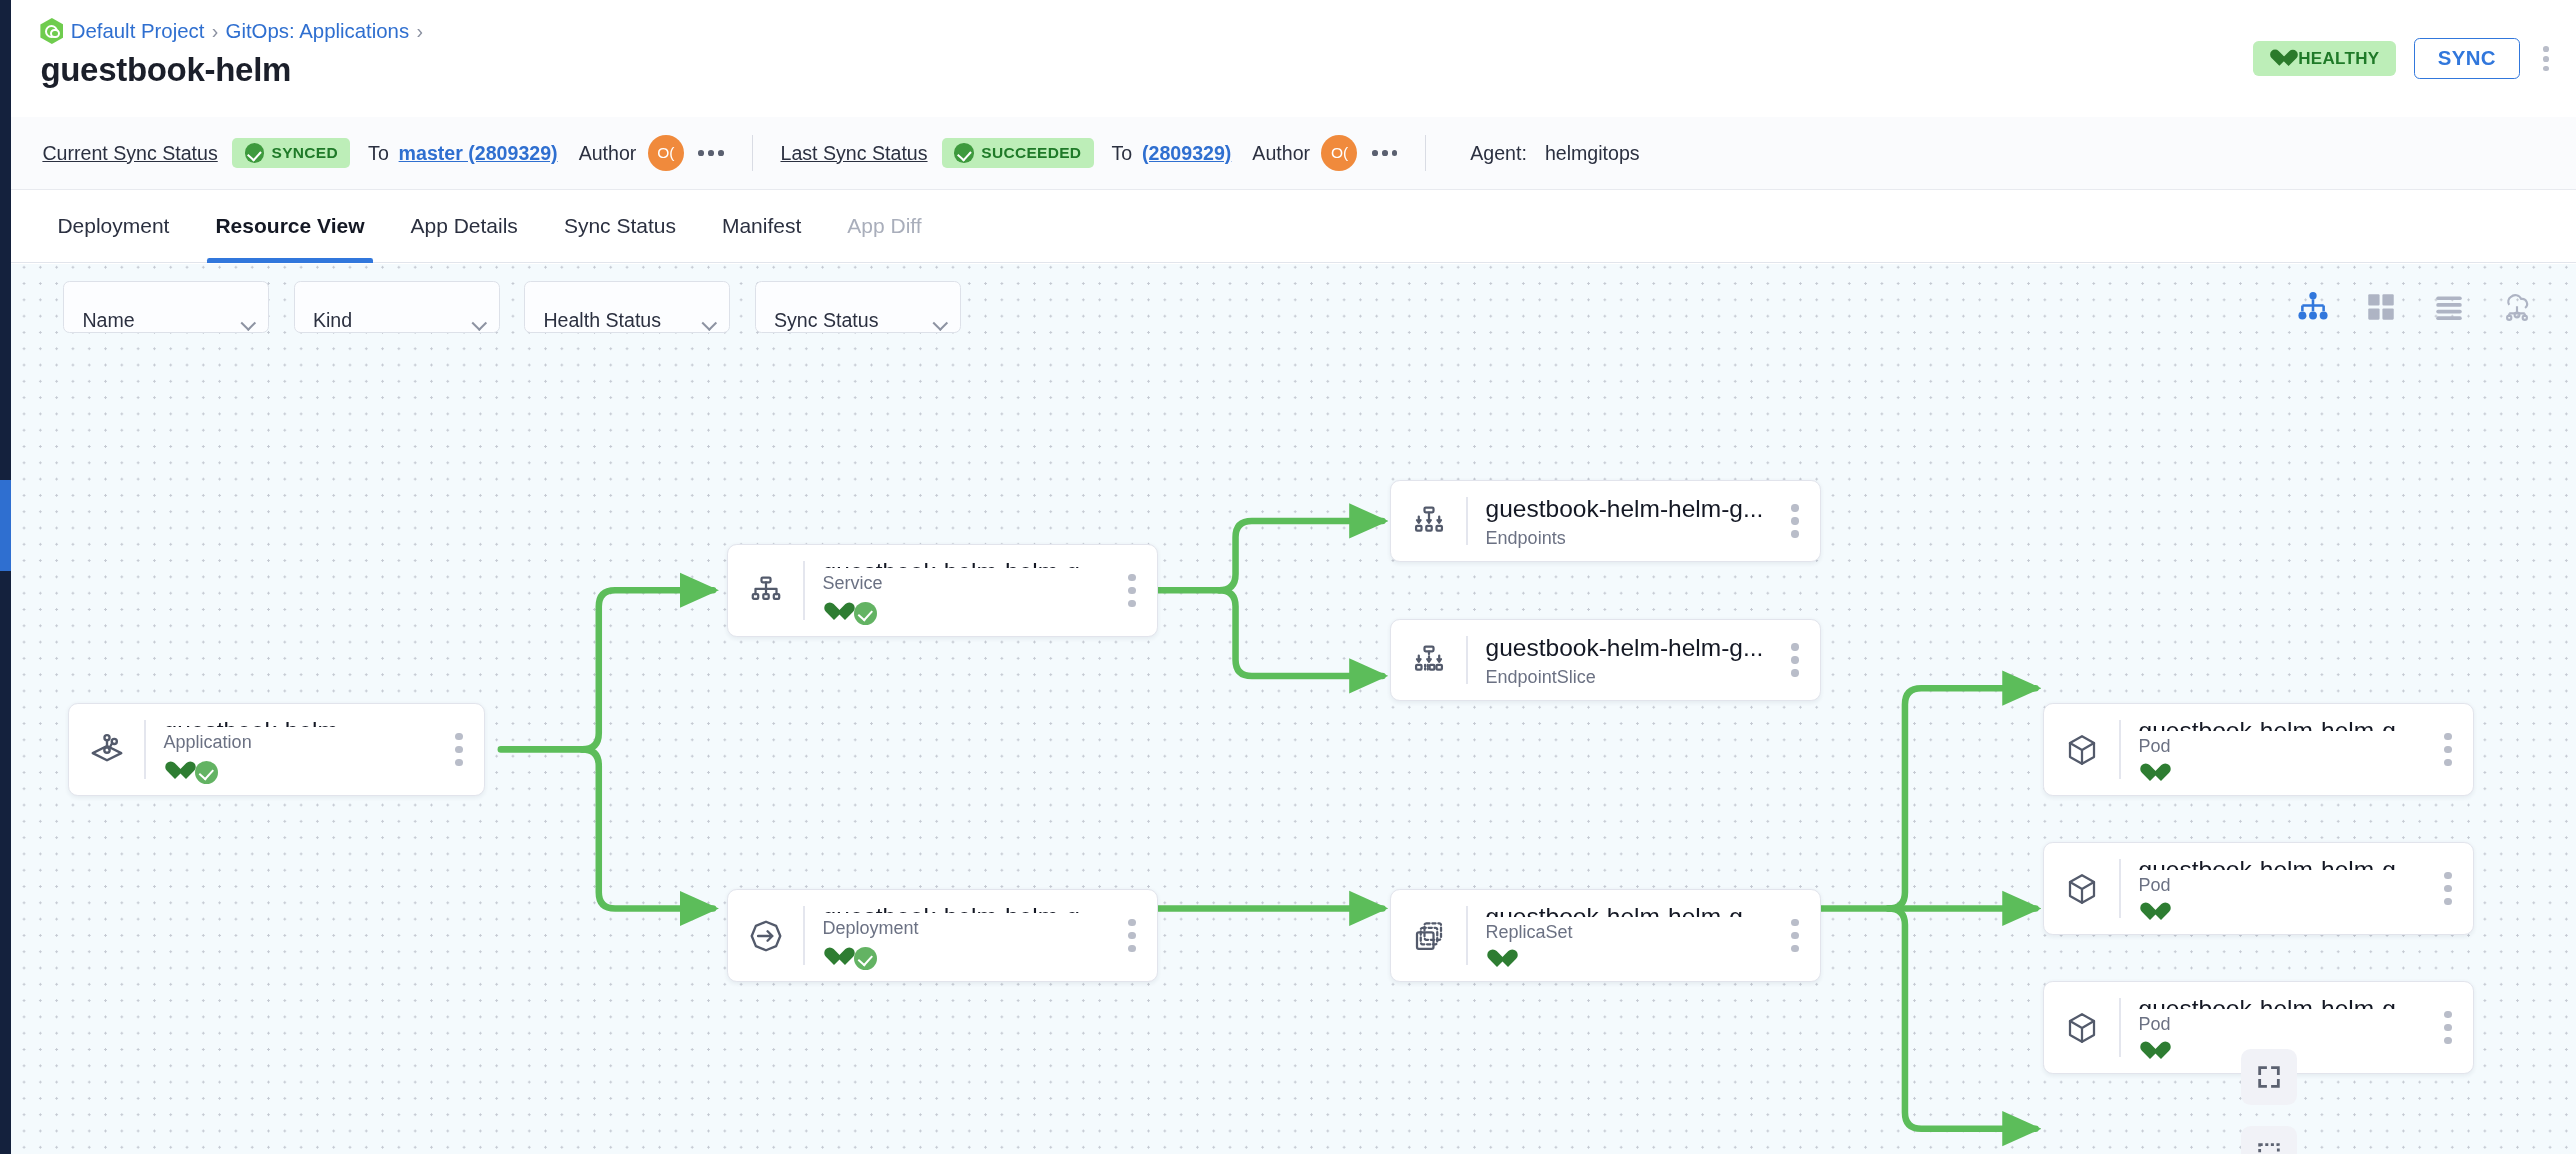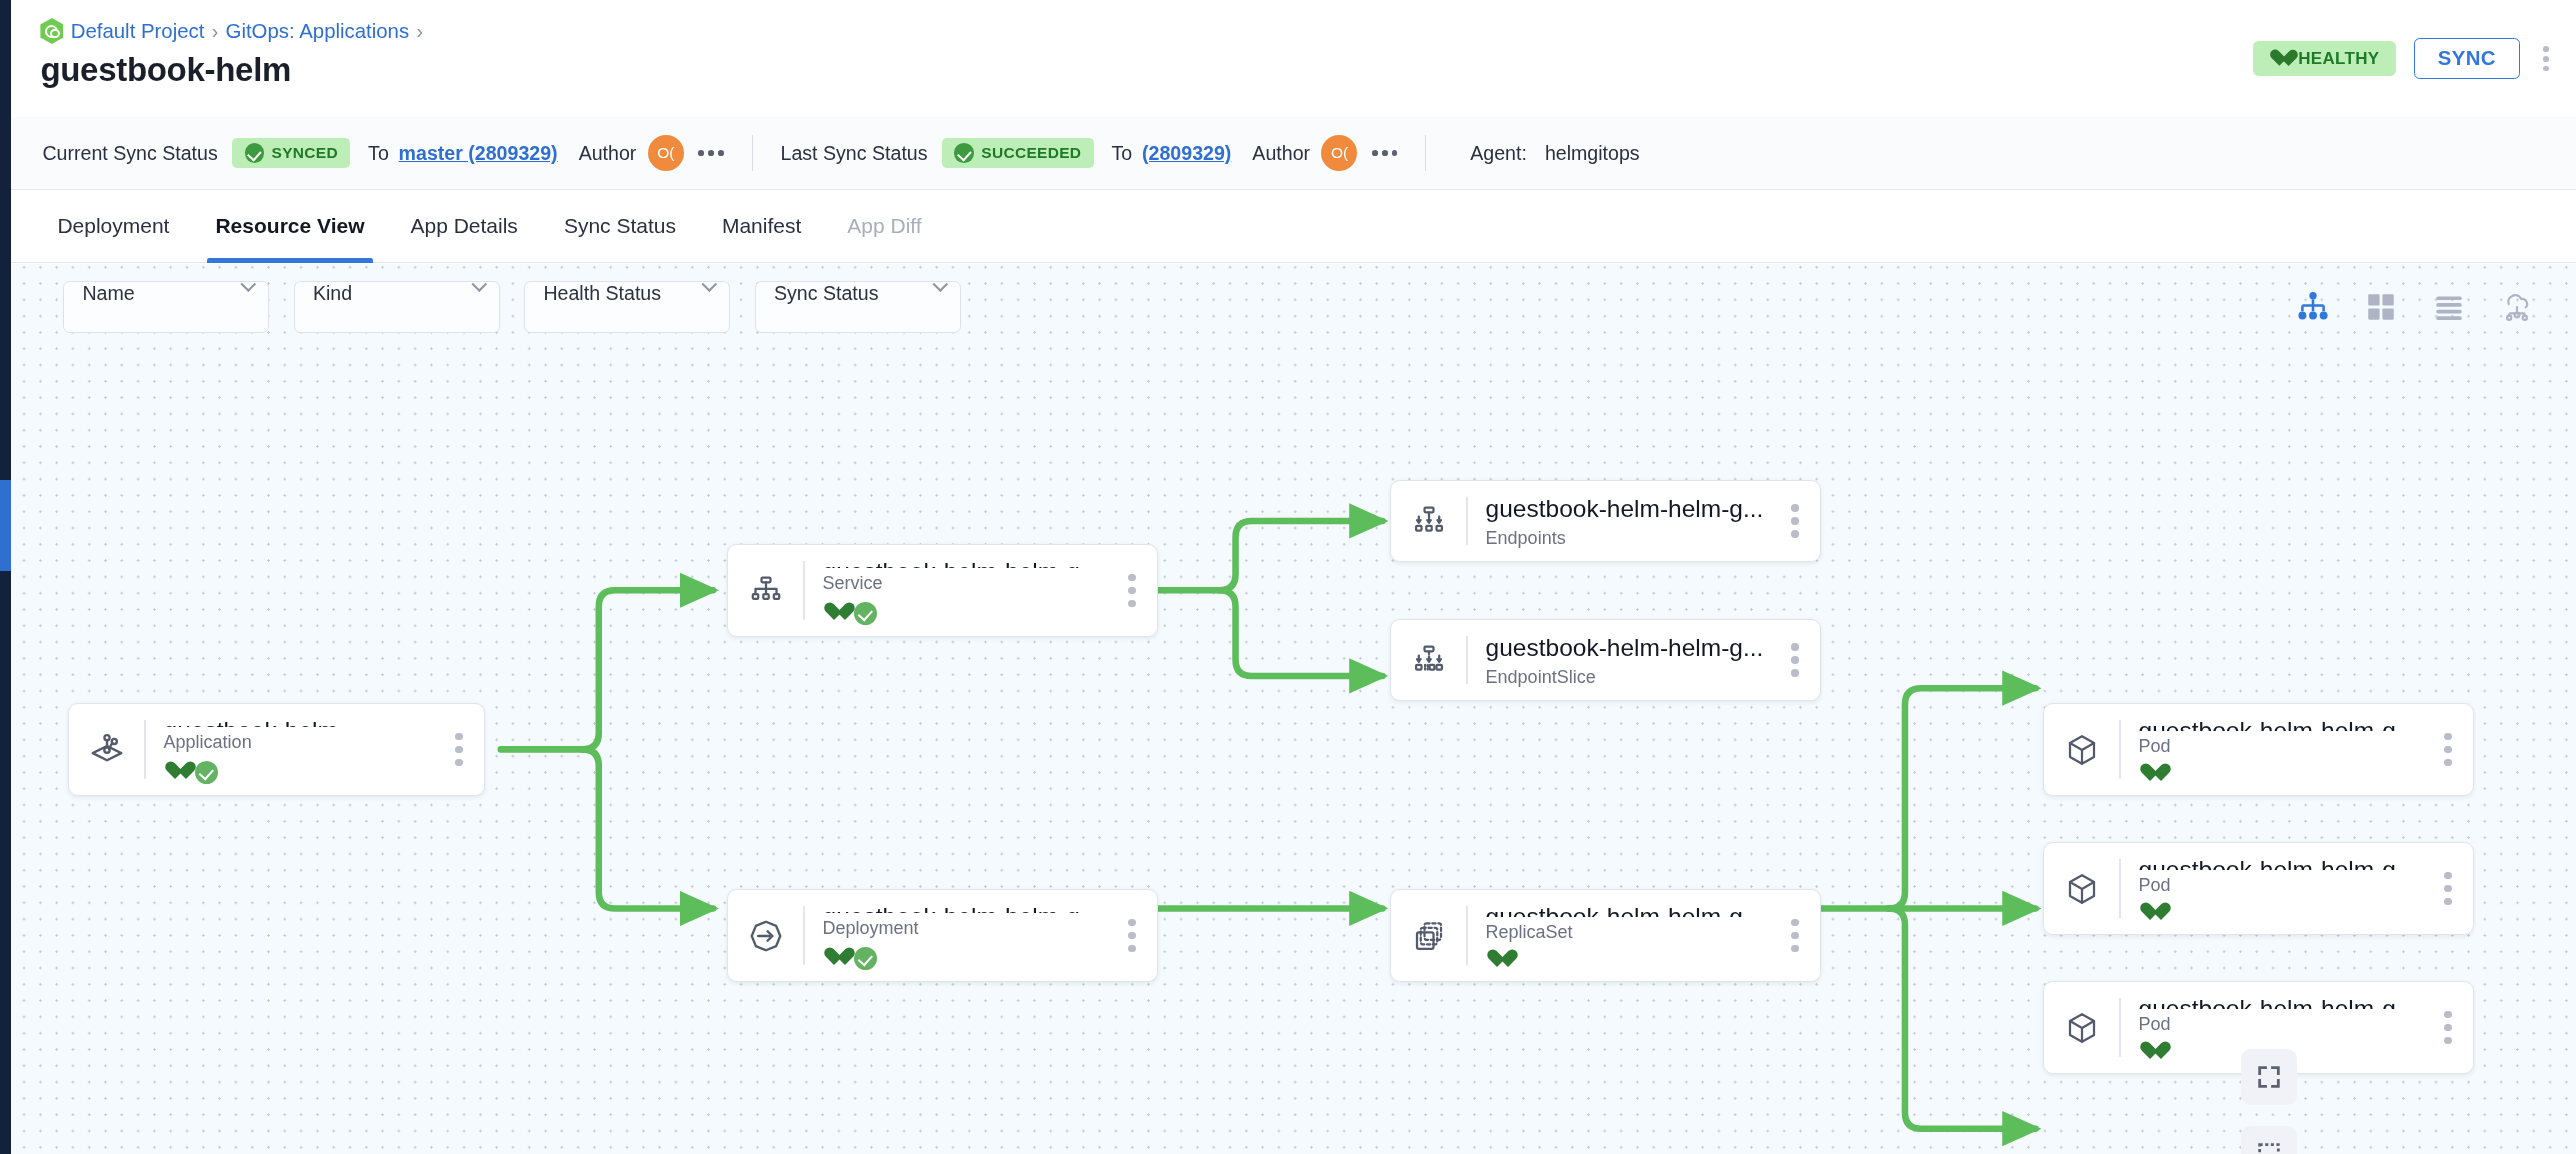--- a/index.html
+++ b/index.html
@@ -99,21 +99,21 @@
   
   #statusbar {
     position: absolute; left: 11.4px; top: 117px;
     width: 2565px; height: 73px;
     background: #fafbfd;
     border-bottom: 0.8px solid #e8eaef;
     display: flex; align-items: center;
     padding-left: 31px; gap: 0;
     font-size: 19.6px; color: #2b3040;
   }
-  .sb-label { white-space: nowrap; }
+  .sb-label { white-space: nowrap; text-decoration: underline; }
   .sb-chip {
     display: inline-flex; align-items: center; gap: 7.3px;
     background: #bdeeb8; color: #1f7a28;
     border-radius: 4.9px; padding: 5.7px 12.2px;
     font-size: 15.5px; font-weight: bold; letter-spacing: 0.3px;
     margin-left: 14.7px;
   }
   .check-circle {
     width: 19.6px; height: 19.6px; border-radius: 50%; background: #3e9a3e;
     position: relative; flex: none;
@@ -179,21 +179,21 @@
   
   #filterbar {
     position: absolute; left: 0; top: 0;
     width: 2565px; height: 86px;
     display: flex; align-items: center; padding-left: 52px; gap: 24.5px;
     z-index: 15;
   }
   .filter-select {
     width: 206px; height: 52px;
     background: #fcfdff; border: 1.2px solid #dde1e9; border-radius: 6.5px;
-    display: flex; align-items: flex-start; justify-content: space-between;
+    display: flex; align-items: flex-end; justify-content: space-between;
     padding: 0 14.7px 0 18px;
     font-size: 19.6px; color: #2b3040; cursor: pointer;
   }
   .filter-select .chev {
     width: 10.6px; height: 10.6px;
     border-right: 2px solid #8d93a2; border-bottom: 2px solid #8d93a2;
     transform: rotate(45deg) translate(-2.4px,-2.4px);
   }
 
   #viewtoggles {

